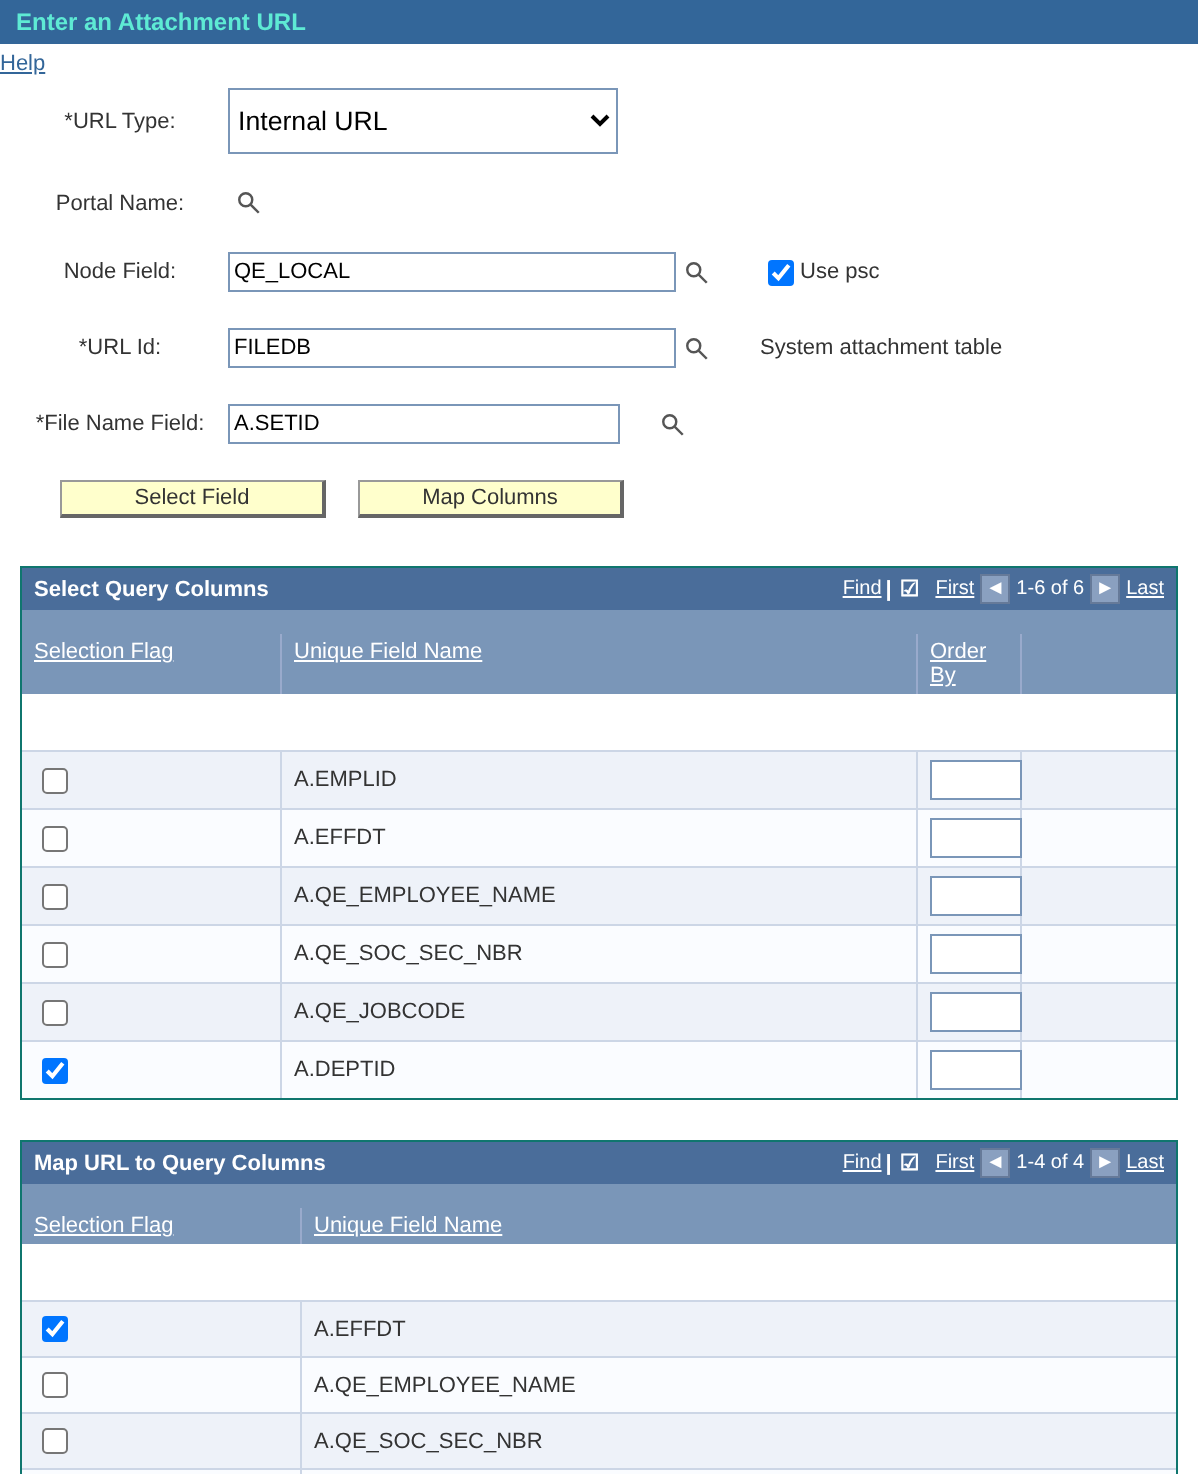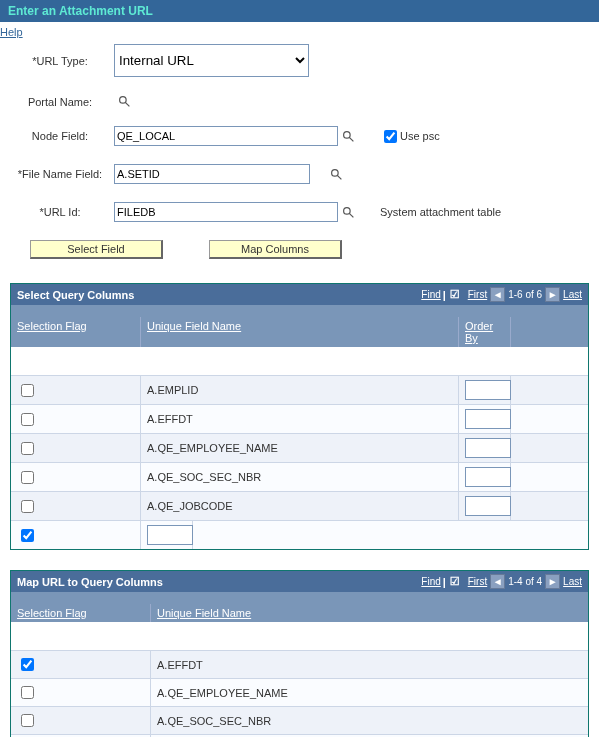--- a/index.html
+++ b/index.html
@@ -67,21 +67,21 @@
     align-items: center;
     margin-left: 25px;
   }
   .use-psc input { margin-right: 3px; }
   .sys-note {
     margin-left: 25px;
     color: #333;
   }
   .btn-row {
     display: flex;
-    gap: 46px;
+    gap: 16px;
     margin: 0 0 14px 20px;
     align-items: center;
   }
   .ps-btn {
     background: #ffffcc;
     border: 1px solid #999;
     border-right: 2px solid #666;
     border-bottom: 2px solid #666;
     padding: 2px 0;
     width: 130px;
@@ -238,40 +238,40 @@
           <line x1="9" y1="9" x2="14" y2="14" stroke="#555" stroke-width="1.5"></line>
         </svg>
     </span>
     <div class="use-psc">
       <input type="checkbox" class="chk" checked="" style="">
       <span>Use psc</span>
     </div>
   </div>
 
   <div class="form-row">
-    <div class="form-label">*File Name Field:</div>
-    <input class="text-field w190" value="A.SETID" style="">
-    <span class="lookup-icon" style="margin-left:20px">
-      <svg class="mag" viewBox="0 0 16 16">
-          <circle cx="6" cy="6" r="4" stroke="#555" stroke-width="1.5" fill="none"></circle>
-          <line x1="9" y1="9" x2="14" y2="14" stroke="#555" stroke-width="1.5"></line>
-        </svg>
-    </span>
-  </div>
-
-  <div class="form-row">
     <div class="form-label">*URL Id:</div>
     <input class="text-field w220" value="FILEDB" style="">
     <span class="lookup-icon">
       <svg class="mag" viewBox="0 0 16 16">
           <circle cx="6" cy="6" r="4" stroke="#555" stroke-width="1.5" fill="none"></circle>
           <line x1="9" y1="9" x2="14" y2="14" stroke="#555" stroke-width="1.5"></line>
         </svg>
     </span>
     <span class="sys-note">System attachment table</span>
+  </div>
+
+  <div class="form-row">
+    <div class="form-label">*File Name Field:</div>
+    <input class="text-field w190" value="A.SETID" style="">
+    <span class="lookup-icon" style="margin-left:20px">
+      <svg class="mag" viewBox="0 0 16 16">
+          <circle cx="6" cy="6" r="4" stroke="#555" stroke-width="1.5" fill="none"></circle>
+          <line x1="9" y1="9" x2="14" y2="14" stroke="#555" stroke-width="1.5"></line>
+        </svg>
+    </span>
   </div>
 
   <div class="btn-row">
     <div class="ps-btn">Select Field</div>
     <div class="ps-btn">Map Columns</div>
   </div>
 </div>
 
 <div class="grid-wrap">
   <div class="grid-title">
@@ -335,20 +335,21 @@
         </div>
         <div class="grid-cell g1-c2">A.QE_JOBCODE</div>
         <div class="grid-cell g1-c3">
           <input class="order-input" style="">
         </div>
       </div>
       <div class="grid-row odd">
         <div class="grid-cell g1-c1">
           <input type="checkbox" class="chk" checked="" style="">
         </div>
+        <div class="grid-cell g1-c2">A.DEPTID</div>
         <div class="grid-cell g1-c3">
           <input class="order-input" style="">
         </div>
       </div>
     </div>
 </div>
 
 <div class="grid-wrap">
   <div class="grid-title">
     <span class="grid-title-left">Map URL to Query Columns</span>

